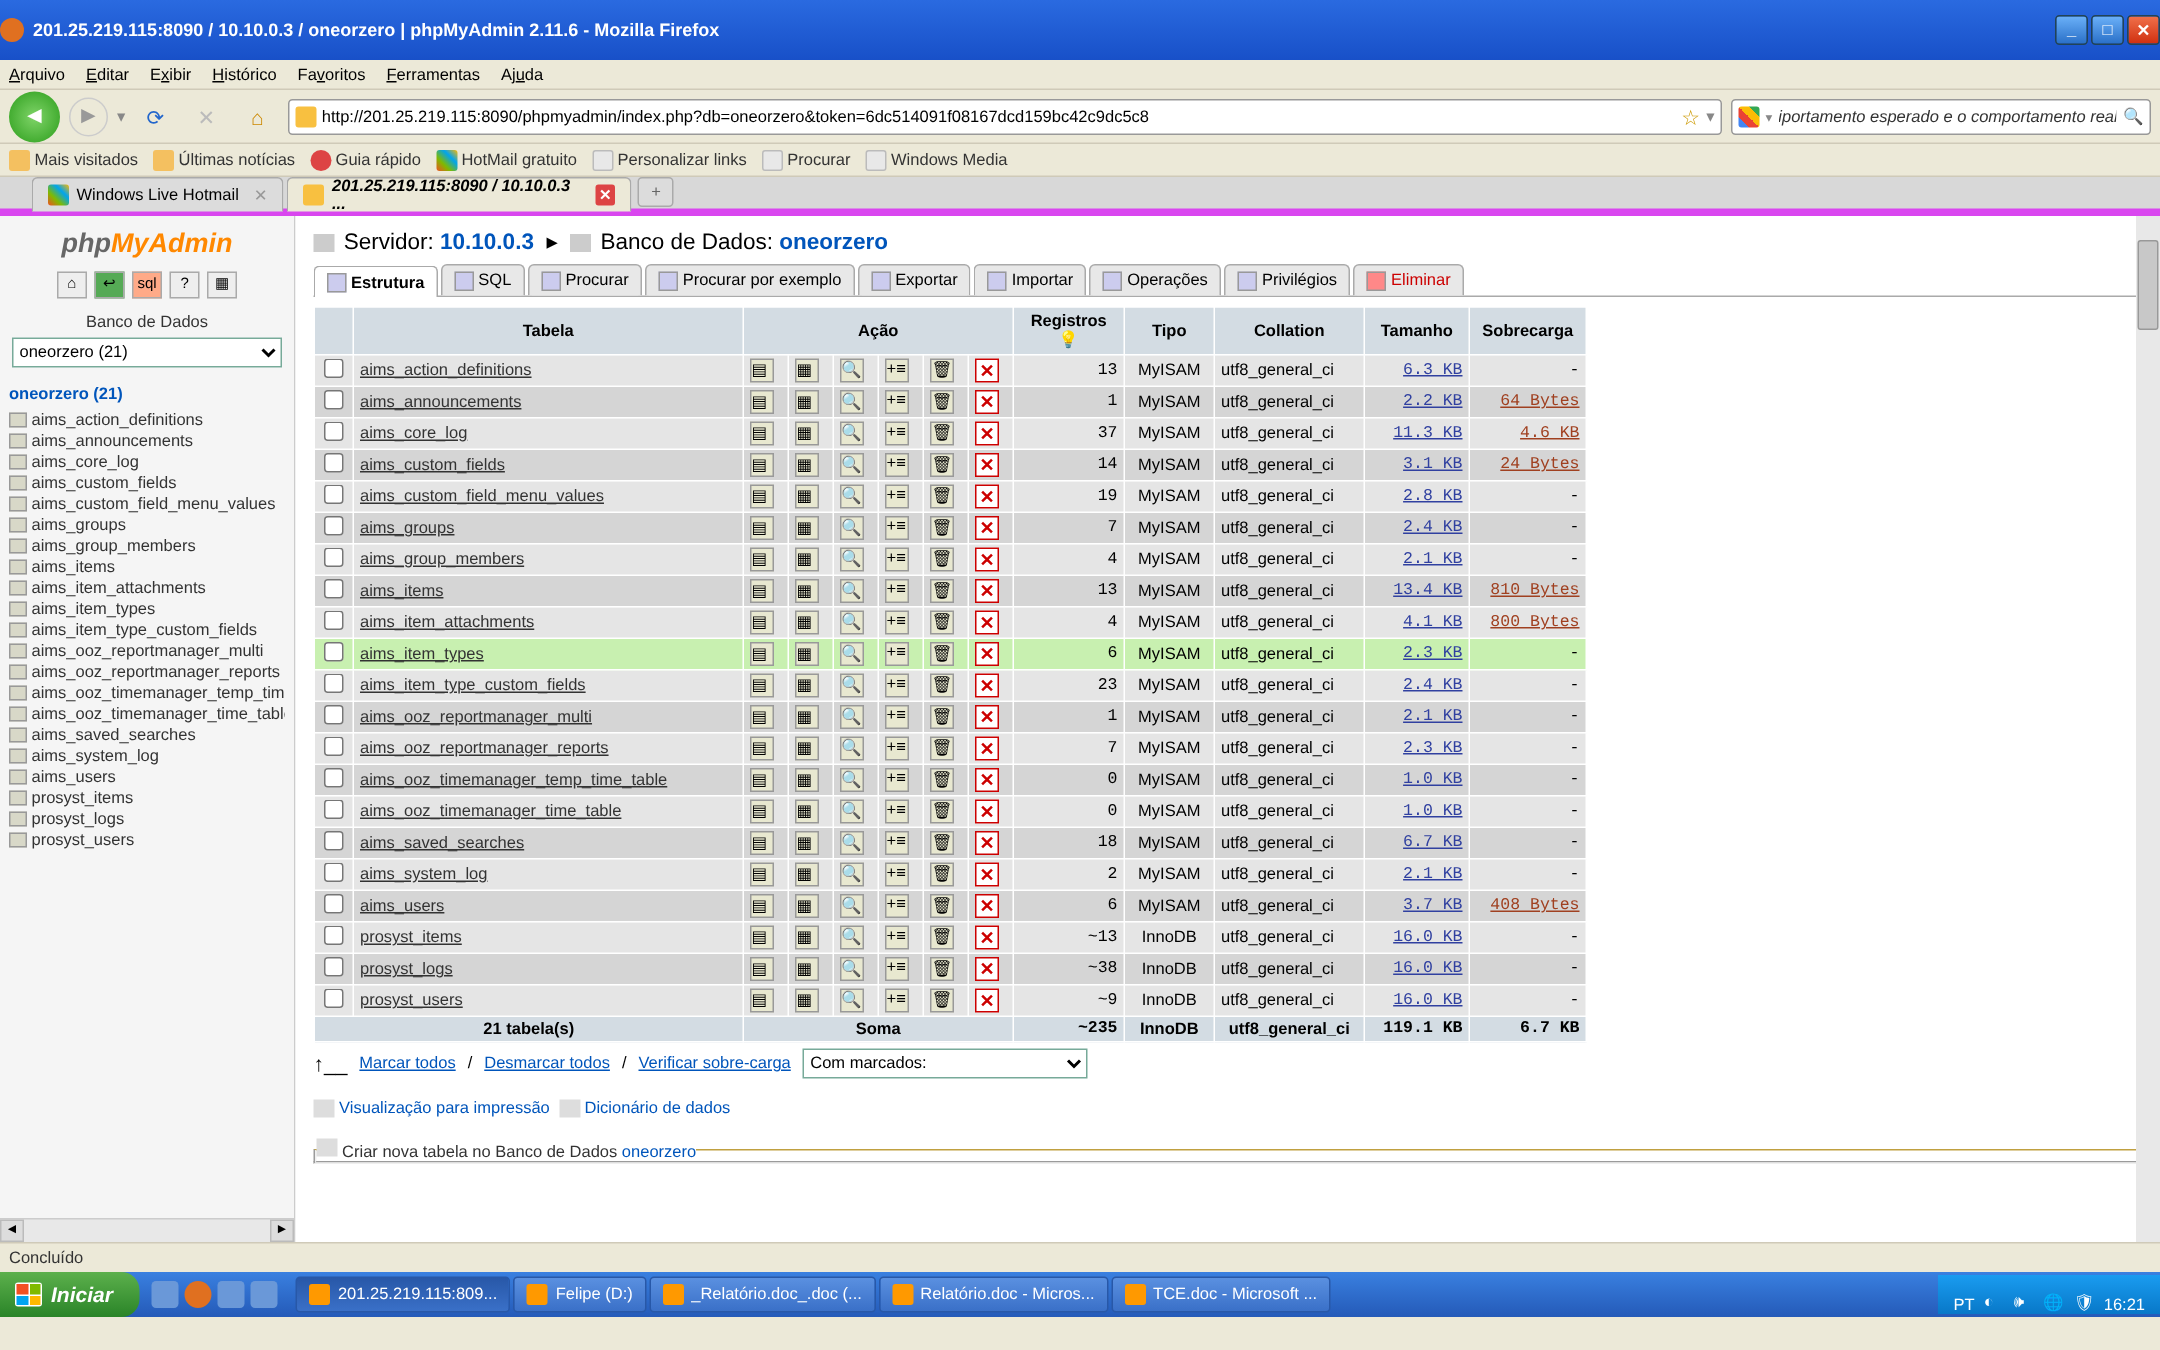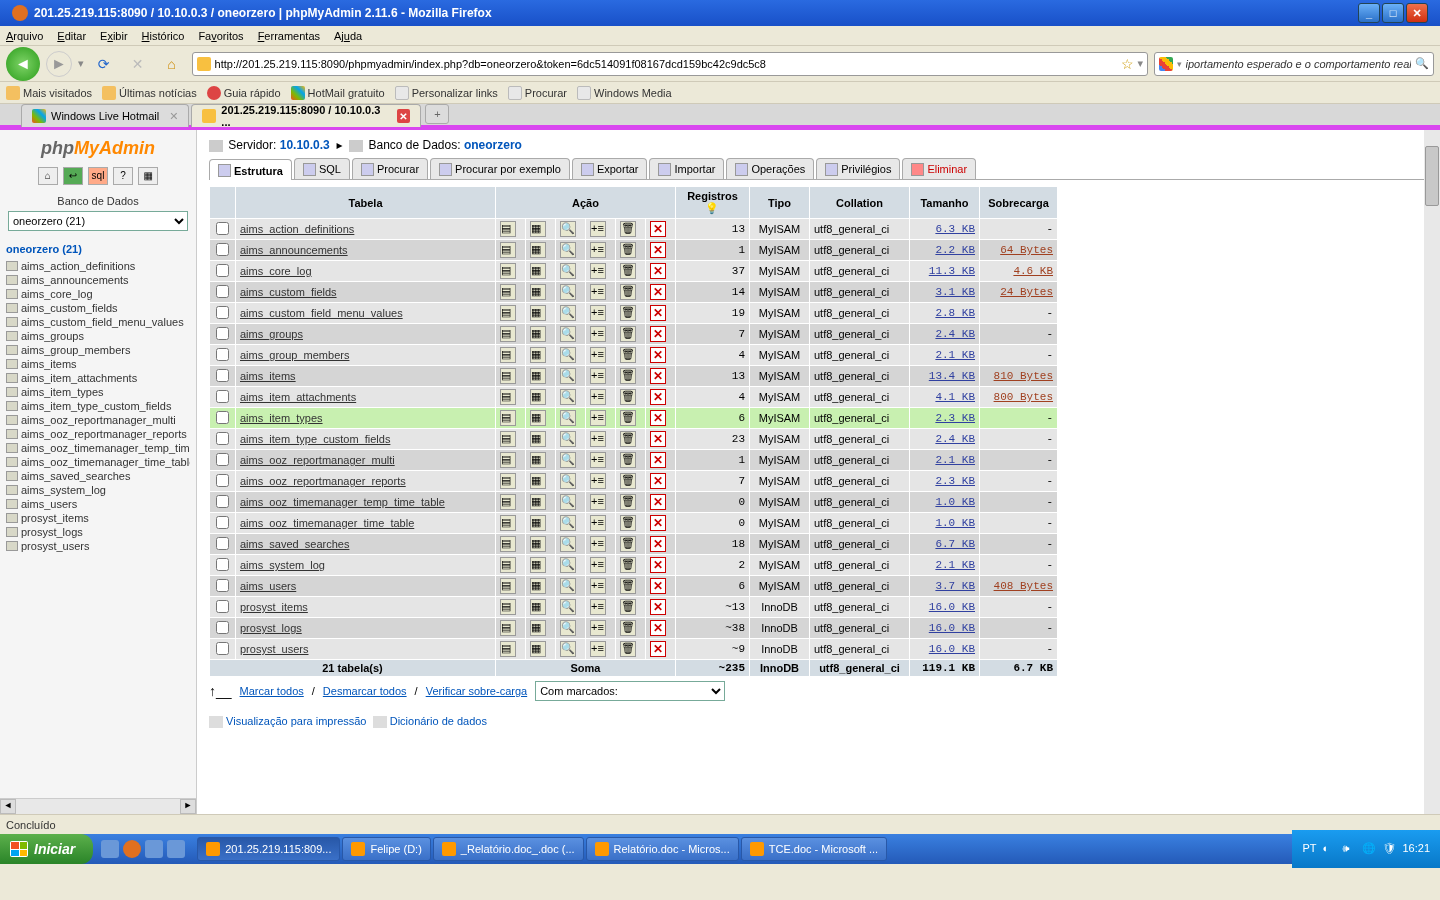--- a/index.html
+++ b/index.html
@@ -1,17 +1,17 @@
 <!DOCTYPE html>
 <html><head>
 <meta charset="utf-8">
 <style>
 * { box-sizing: border-box; margin: 0; padding: 0; }
 body { font-family: Tahoma, Arial, sans-serif; font-size: 11px; overflow: hidden; width: 1440px; height: 900px; background: #ece9d8; }
-.titlebar { background: linear-gradient(#2a6ae0,#1850c8); height: 26px; color: #fff; display: flex; align-items: center; padding: 0 12px; font-size: 12px; font-weight: bold; }
+.titlebar { background: linear-gradient(#2a6ae0,#1850c8); height: 40px; color: #fff; display: flex; align-items: center; padding: 0 0; font-size: 12px; font-weight: bold; }
 .titlebar .ff-icon { width:16px; height:16px; background:#e07020; border-radius:50%; margin-right:6px; }
 .titlebar .spacer { flex:1; }
 .titlebar .winbtn { width:22px; height:20px; margin-left:2px; display:inline-flex; align-items:center; justify-content:center; border:1px solid #245; border-radius:3px; font-weight:bold; font-size:11px; }
 .winbtn.min { background:linear-gradient(#6ab0f8,#2a70c8); }
 .winbtn.max { background:linear-gradient(#6ab0f8,#2a70c8); }
 .winbtn.close { background:linear-gradient(#f0704a,#d03010); }
 .menubar { background:#ece9d8; height:20px; display:flex; align-items:center; padding:0 6px; gap:14px; border-bottom:1px solid #cfcab8;}
 .menubar span { cursor:default; }
 .menubar span u { text-decoration:underline; }
 .navtoolbar { background:#ece9d8; height:36px; display:flex; align-items:center; padding:0 6px; gap:6px; border-bottom:1px solid #cfcab8;}
@@ -48,21 +48,21 @@
 .sbhead { color:#0055bb; font-size:11px; padding:2px 6px; }
 .sblist { padding:2px 6px; }
 .sblist .itm { display:flex; align-items:center; gap:3px; padding:0px 0; color:#333; font-size:11px; white-space:nowrap; overflow:hidden; cursor:pointer; line-height:14px; }
 .sblist .tico { width:12px; height:10px; background:#d8d8c8; border:1px solid #999; flex-shrink:0; }
 .sbscroll { position:absolute; bottom:0; left:0; right:0; height:16px; background:#e8e8e8; border-top:1px solid #ccc; display:flex; }
 .sbscroll .arr { width:16px; background:#ddd; border:1px solid #bbb; text-align:center; font-size:9px; }
 .sbscroll .tr { flex:1; }
 .main { flex:1; background:#fff; padding:8px 12px; overflow:auto; position:relative; }
 .main-scrollbar { position:absolute; right:0; top:0; bottom:0; width:16px; background:#e8e8e8; }
 .main-scrollbar .thumb { position:absolute; top:16px; width:14px; left:1px; height:60px; background:#c8c8c8; border:1px solid #999; border-radius:2px; }
-.breadcrumb { font-size:12px; margin-bottom:6px; }
+.breadcrumb { font-size:15px; margin-bottom:6px; }
 .breadcrumb a { color:#0055bb; text-decoration:none; }
 .breadcrumb .bic { display:inline-block; width:14px; height:12px; background:#ccc; vertical-align:middle; margin-right:2px; }
 .tabsrow { display:flex; border-bottom:1px solid #aaa; margin-bottom:6px; }
 .ptab { border:1px solid #aaa; border-bottom:none; background:#e8e8e8; padding:3px 8px; margin-right:2px; border-radius:4px 4px 0 0; display:flex; align-items:center; gap:3px; font-size:11px; cursor:pointer; }
 .ptab.active { background:#fff; font-weight:bold; position:relative; top:1px; padding-top:4px; }
 .ptab .pico { width:13px; height:13px; }
 .ptab.del { color:#c00; }
 table.data { border-collapse:collapse; font-size:11px; }
 table.data th { background:#d3dce3; border:1px solid #fff; padding:3px 6px; font-weight:bold; text-align:center; }
 table.data td { border:1px solid #fff; padding:2px 4px; }
@@ -91,21 +91,21 @@
 .taskbar { height:30px; background:linear-gradient(#3a80e0,#245ab8); display:flex; align-items:center; color:#fff; font-size:11px; }
 .startbtn { background:linear-gradient(#5cb04c,#2a8428); height:30px; padding:0 18px 0 10px; display:flex; align-items:center; gap:6px; border-radius:0 12px 12px 0; font-weight:bold; font-style:italic; font-size:14px; }
 .startbtn .wlogo { width:18px; height:16px; background:#fff; border-radius:2px; display:grid; grid-template-columns:1fr 1fr; grid-template-rows:1fr 1fr; gap:1px; padding:1px; }
 .startbtn .wlogo div:nth-child(1){background:#f25022}.startbtn .wlogo div:nth-child(2){background:#7fba00}.startbtn .wlogo div:nth-child(3){background:#00a4ef}.startbtn .wlogo div:nth-child(4){background:#ffb900}
 .qlaunch { display:flex; gap:4px; padding:0 8px; }
 .qlaunch .qi { width:18px; height:18px; background:#6a98d8; border-radius:3px; }
 .tasks { display:flex; gap:2px; flex:1; padding:0 4px; }
 .taskbtn { background:linear-gradient(#5a90e0,#3a70c8); border:1px solid #2858a8; border-radius:3px; height:24px; padding:0 8px; display:flex; align-items:center; gap:5px; max-width:155px; overflow:hidden; white-space:nowrap; cursor:pointer; }
 .taskbtn.active { background:linear-gradient(#2858a8,#3a70c8); }
 .taskbtn .tico2 { width:14px; height:14px; background:#f90; border-radius:2px; flex-shrink:0; }
-.tray { background:linear-gradient(#1a9cf0,#0878c8); height:38px; padding:12px 10px; display:flex; align-items:flex-start; gap:6px; }
+.tray { background:linear-gradient(#1a9cf0,#0878c8); height:26px; padding:0 10px; display:flex; align-items:flex-end; gap:6px; }
 .tray .tic { width:14px; height:14px; }
 .tray .clock { font-size:11px; }
 </style>
 </head>
 <body>
 
 <div class="titlebar">
   <span class="ff-icon"></span>
   <span>201.25.219.115:8090 / 10.10.0.3 / oneorzero | phpMyAdmin 2.11.6 - Mozilla Firefox</span>
   <span class="spacer"></span>
@@ -178,21 +178,21 @@
 
 <div class="tabbar">
   <div class="tab inactive">
     <span class="tabico" style="background:linear-gradient(45deg,#f25022,#7fba00,#00a4ef,#ffb900);"></span>
     <span>Windows Live Hotmail</span>
     <span style="flex:1"></span>
     <span style="color:#999;">✕</span>
   </div>
   <div class="tab">
     <span class="tabico" style="background:#f8c040;"></span>
-    <span style="font-weight:bold;">201.25.219.115:8090 / 10.10.0.3 ...</span>
+    <span style="font-weight:bold;font-style:italic;">201.25.219.115:8090 / 10.10.0.3 ...</span>
     <span class="xclose">✕</span>
   </div>
   <div class="newtab">+</div>
 </div>
 
 <div class="content">
   <div class="sidebar">
     <div class="pma-logo"><span class="p1">php</span><span class="p2">MyAdmin</span></div>
     <div class="sbicons">
       <span class="sbi">⌂</span>
@@ -698,20 +698,23 @@
       <select class="combo"><option>Com marcados:</option></select>
     </div>
 
     <div class="printrow">
       <span class="pic"></span>
       <a href="#">Visualização para impressão</a>
       &nbsp;<span class="pic"></span>
       <a href="#">Dicionário de dados</a>
     </div>
 
+    <fieldset class="newtbl">
+      <legend><span class="nic"></span> <span>Criar nova tabela no Banco de Dados</span> <b>oneorzero</b></legend>
+    </fieldset>
 
     <div class="main-scrollbar">
         <div class="thumb"></div>
       </div>
   </div>
 </div>
 
 <div class="statusbar">
   <span>Concluído</span>
 </div>

